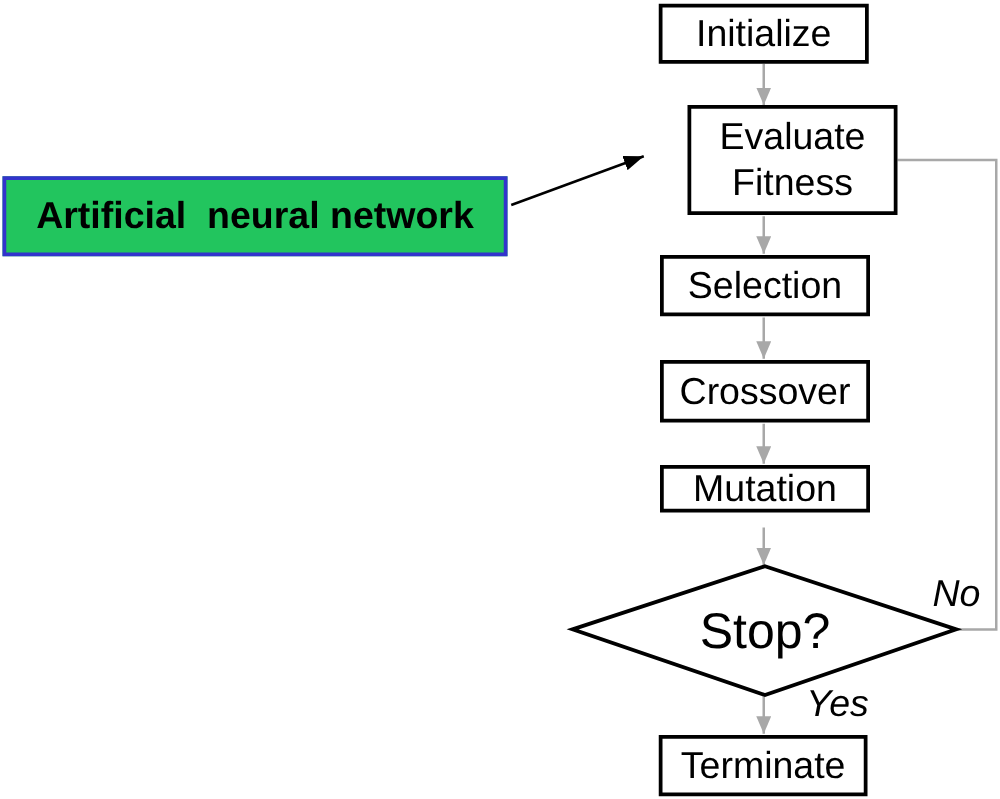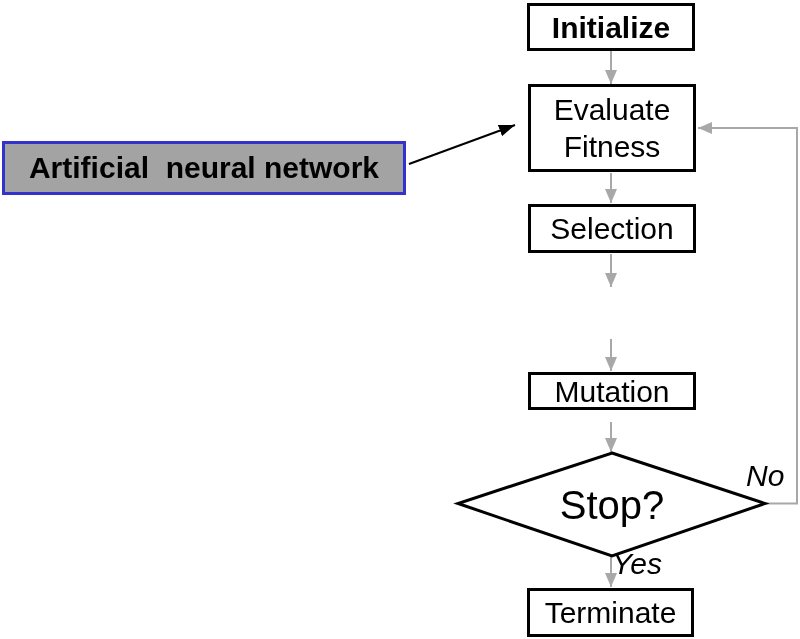--- a/index.html
+++ b/index.html
@@ -22,33 +22,33 @@
     border: 3px solid #000000;
     background: #ffffff;
     display: flex;
     align-items: center;
     justify-content: center;
     text-align: center;
     font-size: 30px;
     line-height: 37px;
     z-index: 2;
   }
-  .n-initialize { left: 527px; top: 3px;   width: 168px; height: 48px; font-weight: bold; }
-  .n-evaluate   { left: 528px; top: 84px;  width: 168px; height: 88px; }
+  .n-initialize { left: 527px; top: 3px;   width: 168px; height: 48px; }
+  .n-evaluate   { left: 550px; top: 84px;  width: 168px; height: 88px; }
   .n-selection  { left: 528px; top: 204px; width: 168px; height: 49px; align-items: center; }
   .n-crossover  { left: 528px; top: 288px; width: 168px; height: 50px; }
   .n-mutation   { left: 528px; top: 372px; width: 168px; height: 38px; }
   .n-terminate  { left: 527px; top: 588px; width: 167px; height: 49px; }
   .annotation-box {
     position: absolute;
     left: 2px; top: 141px;
-    width: 404px; height: 54px;
+    width: 404px; height: 64px;
     box-sizing: border-box;
     border: 3px solid #3333cc;
-    background: #a3a3a3;
+    background: #22c55e;
     display: flex;
     align-items: center;
     justify-content: center;
     font-size: 30px;
     font-weight: bold;
     white-space: pre;
     z-index: 2;
   }
   .stop-label {
     position: absolute;
@@ -60,21 +60,21 @@
     z-index: 2;
   }
   .edge-label {
     position: absolute;
     font-size: 30px;
     font-style: italic;
     line-height: 34px;
     z-index: 2;
   }
   .lbl-no  { left: 746px; top: 459px; }
-  .lbl-yes { left: 612px; top: 547px; }
+  .lbl-yes { left: 645px; top: 547px; }
   svg .gline { stroke: #a8a8a8; stroke-width: 2; fill: none; }
   svg .bline { stroke: #000000; stroke-width: 2; fill: none; }
   svg .diamond { fill: #ffffff; stroke: #000000; stroke-width: 3; }
 </style>
 </head>
 <body>
 
 <div class="canvas">
 
   <svg class="layer" width="800" height="639" viewBox="0 0 800 639">
@@ -104,20 +104,23 @@
   </div>
 
   <div class="node n-evaluate">
     <span>Evaluate Fitness</span>
   </div>
 
   <div class="node n-selection">
     <span>Selection</span>
   </div>
 
+  <div class="node n-crossover">
+    <span>Crossover</span>
+  </div>
 
   <div class="node n-mutation">
     <span>Mutation</span>
   </div>
 
   <div class="stop-label">Stop?</div>
 
   <div class="node n-terminate">
     <span>Terminate</span>
   </div>

